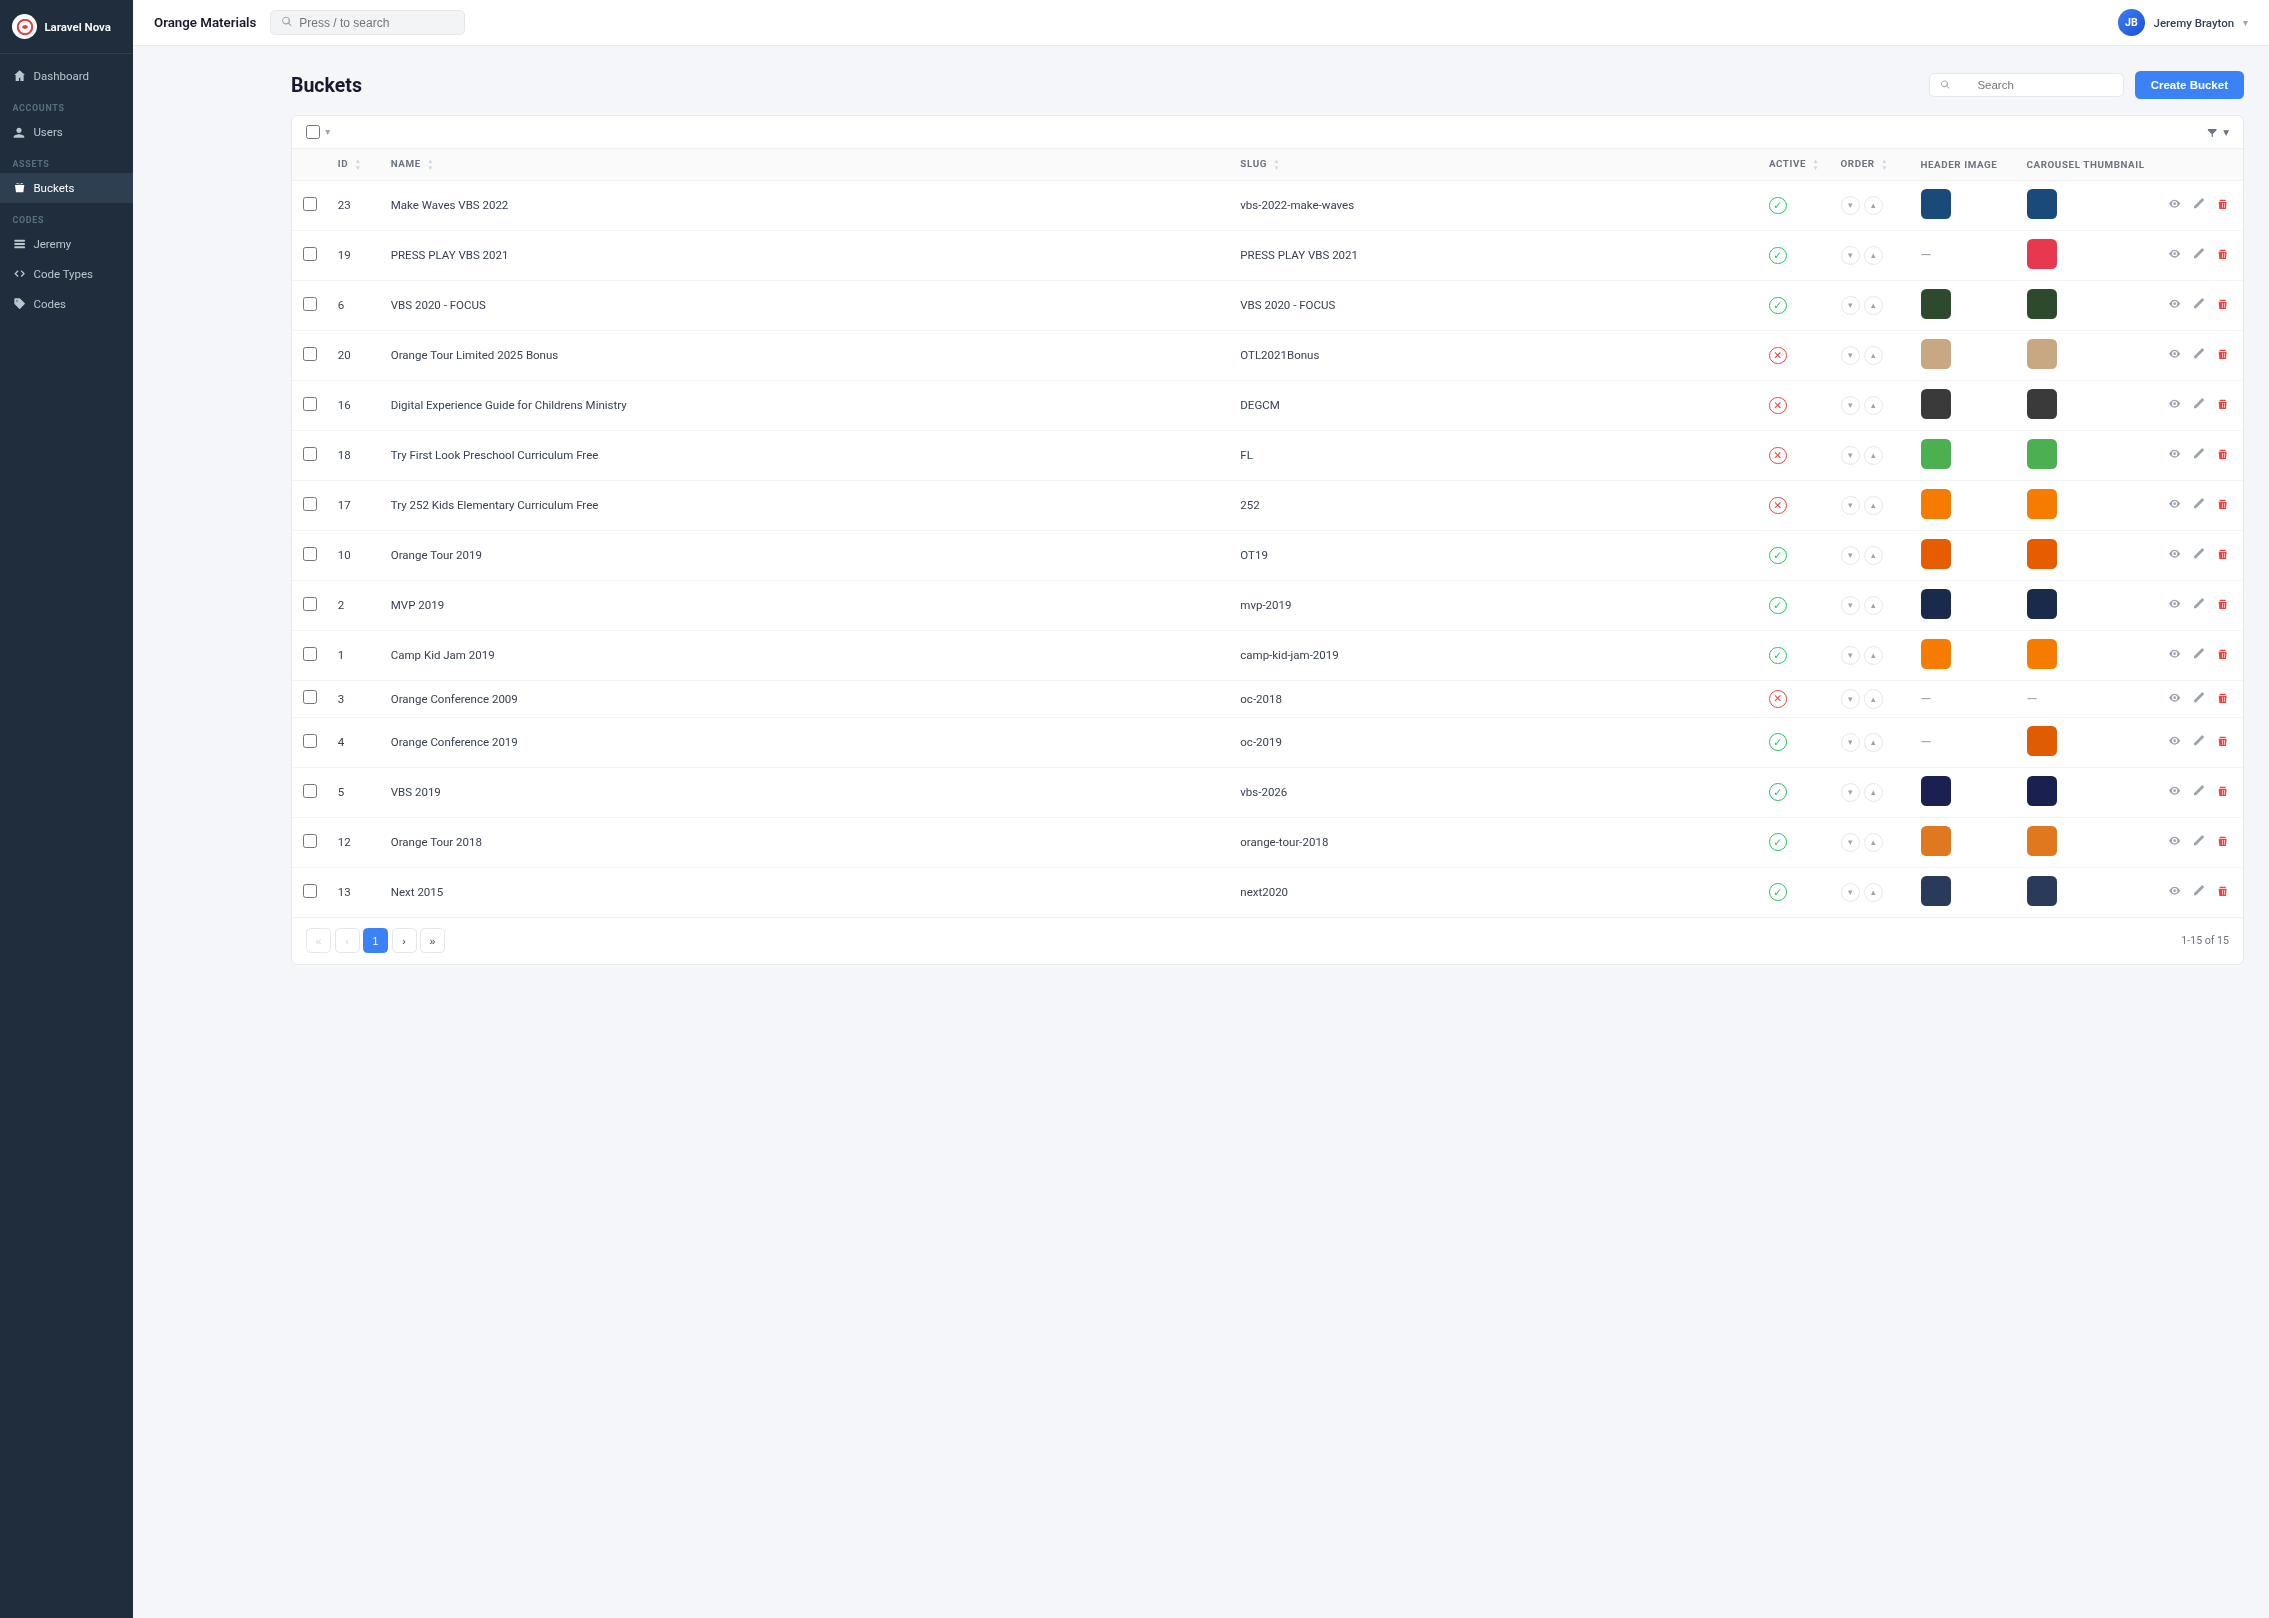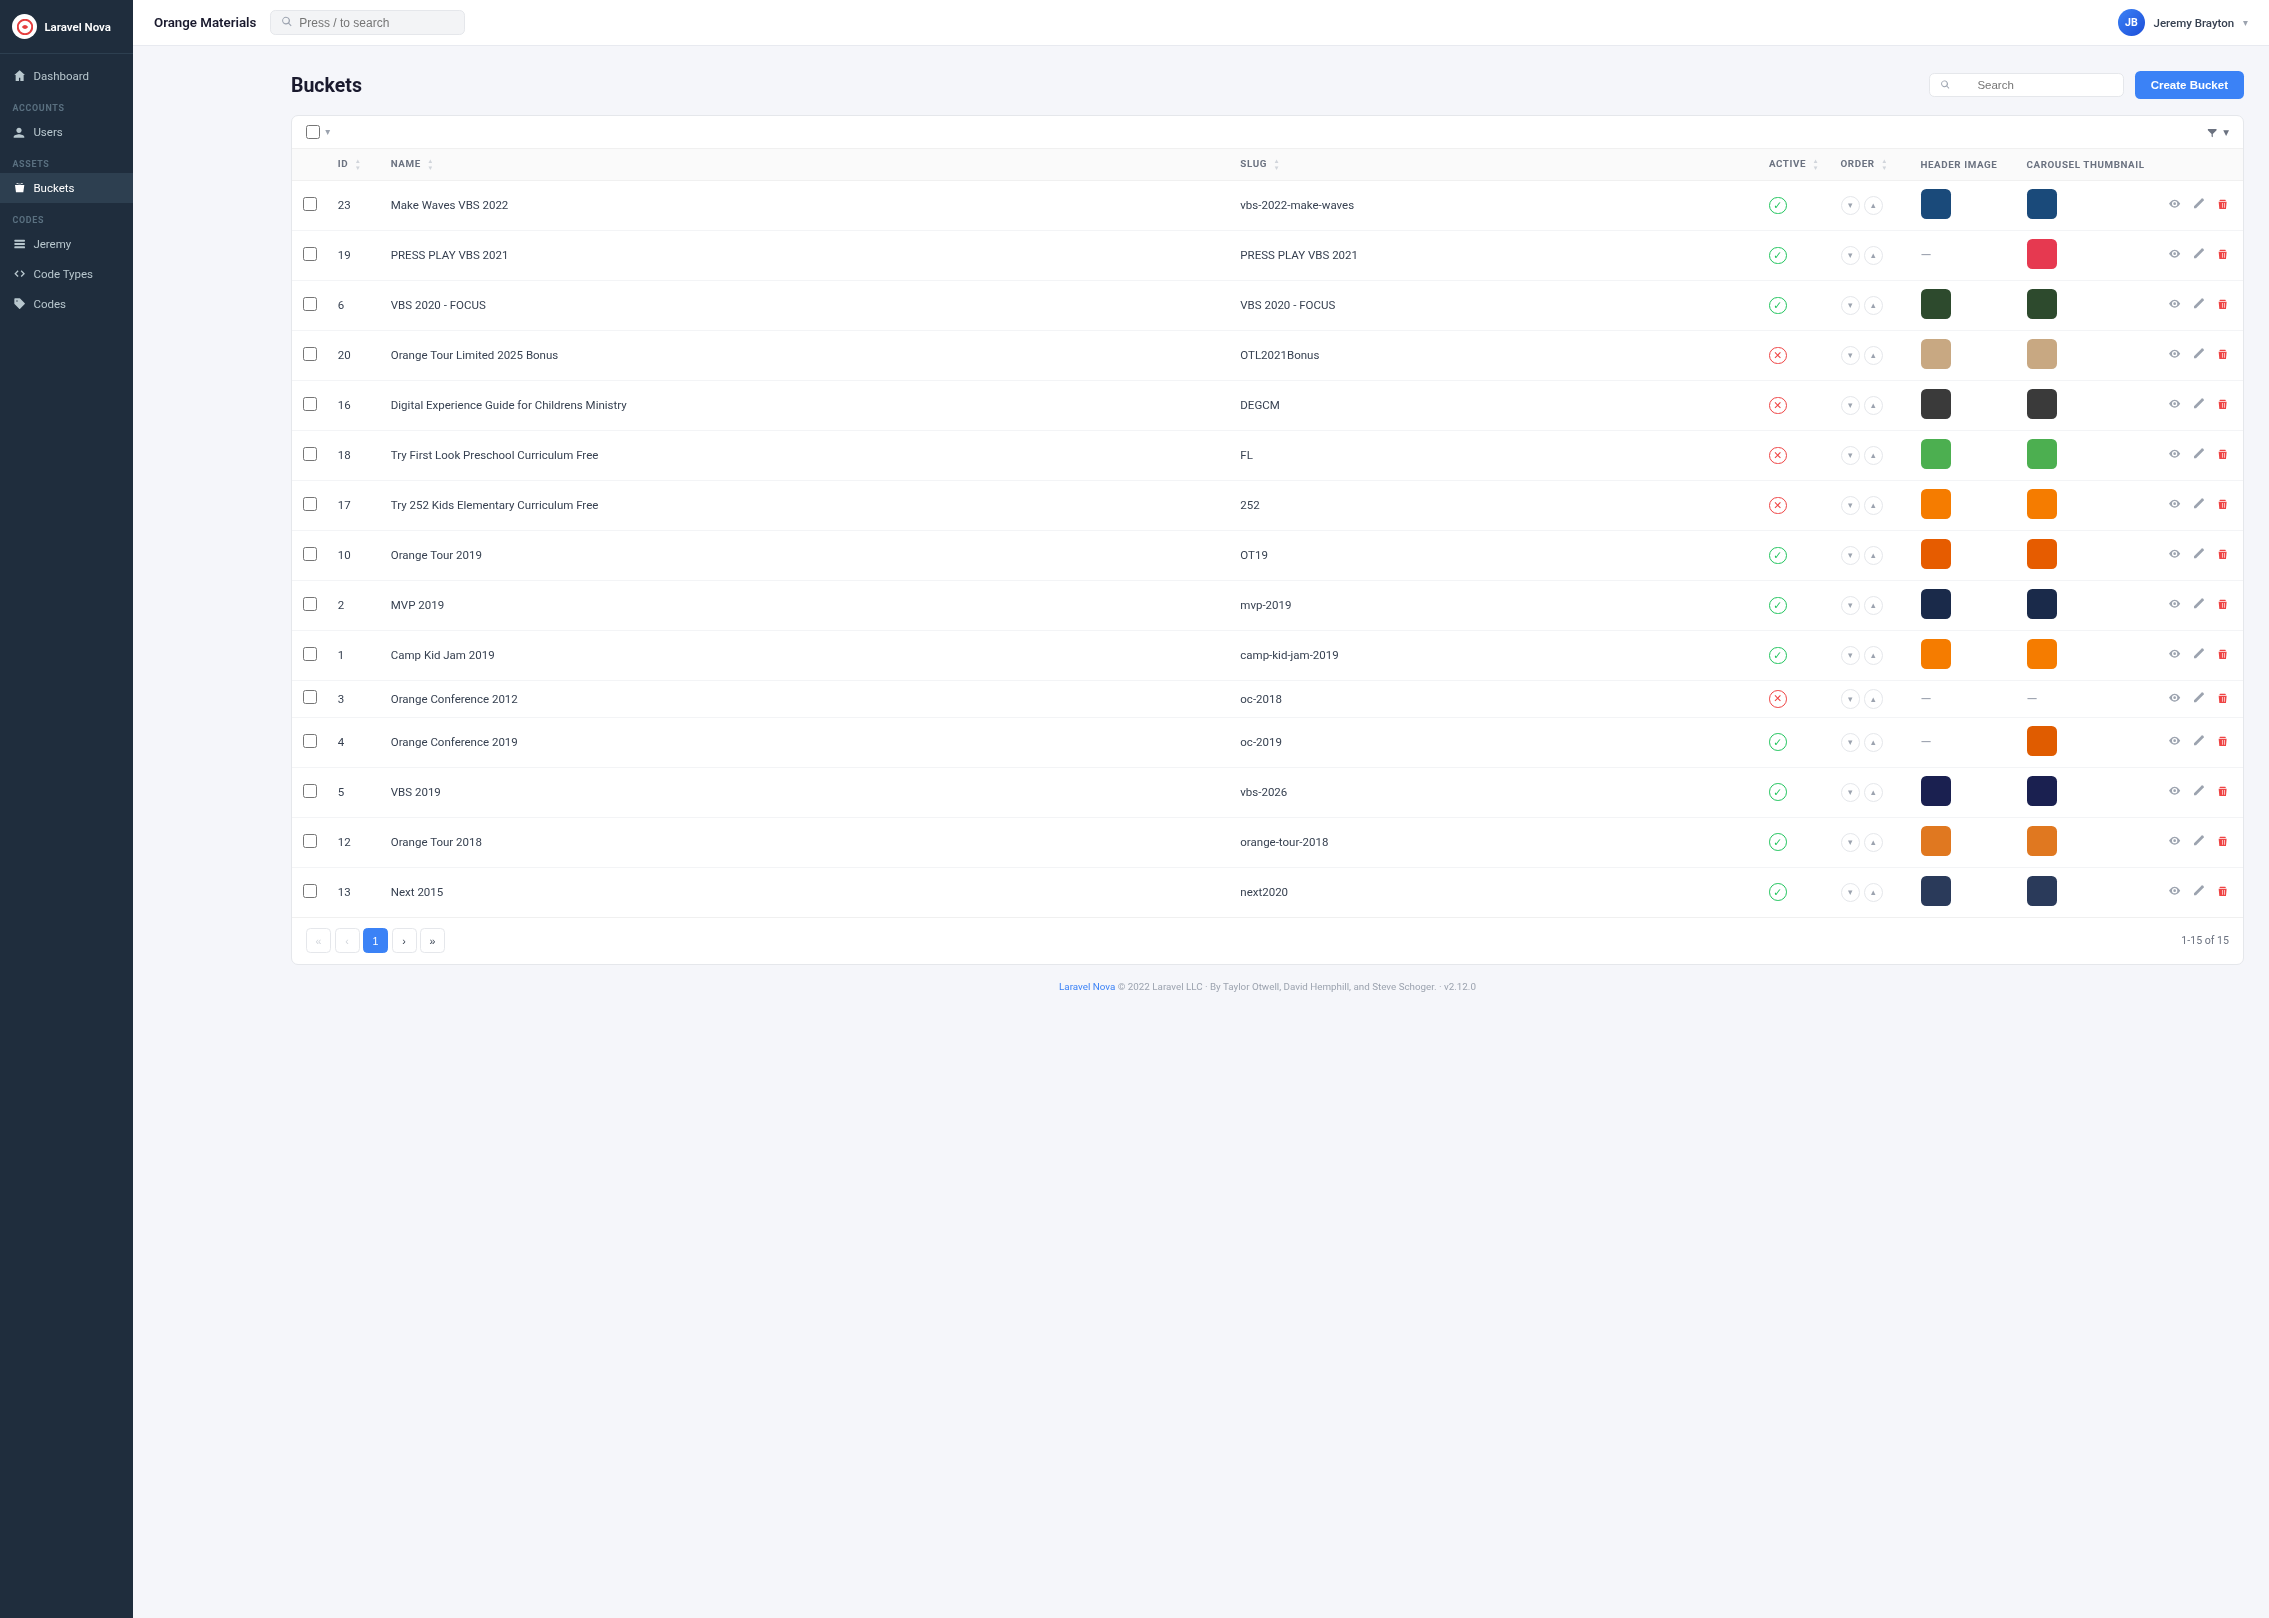--- a/index.html
+++ b/index.html
@@ -789,21 +789,21 @@
                   </svg>
           </button>
         </div>
       </td>
     </tr>
           <tr>
       <td>
         <input type="checkbox" class="cb" style="">
       </td>
       <td>3</td>
-      <td>Orange Conference 2012</td>
+      <td>Orange Conference 2009</td>
       <td>oc-2018</td>
       <td><span style="display:inline-flex;align-items:center;justify-content:center;width:17.7px;height:17.7px;border-radius:50%;border:1.8px solid #ef4444;color:#ef4444;font-size:10.6px;">✕</span></td>
       <td>
         <div class="order-btns">
           <button class="order-btn">▾</button>
           <button class="order-btn">▴</button>
         </div>
       </td>
       <td><span class="dash-cell">—</span></td>
       <td><span class="dash-cell">—</span></td>
@@ -978,18 +978,14 @@
         <button class="page-btn disabled">«</button>
         <button class="page-btn disabled">‹</button>
         <button class="page-btn active">1</button>
         <button class="page-btn">›</button>
         <button class="page-btn">»</button>
       </div>
       <span>1-15 of 15</span>
     </div>
   </div>
 
-  <footer id="footer">
-    <a>Laravel Nova</a>
-    <span>© 2022 Laravel LLC · By Taylor Otwell, David Hemphill, and Steve Schoger. · v2.12.0</span>
-  </footer>
 </main>
 
 
 </body></html>

